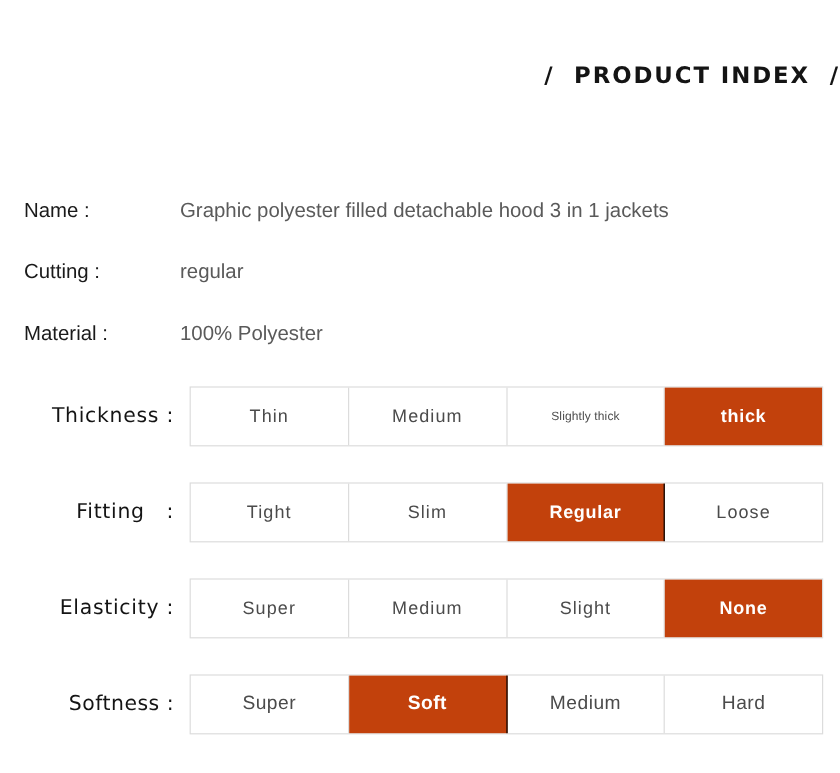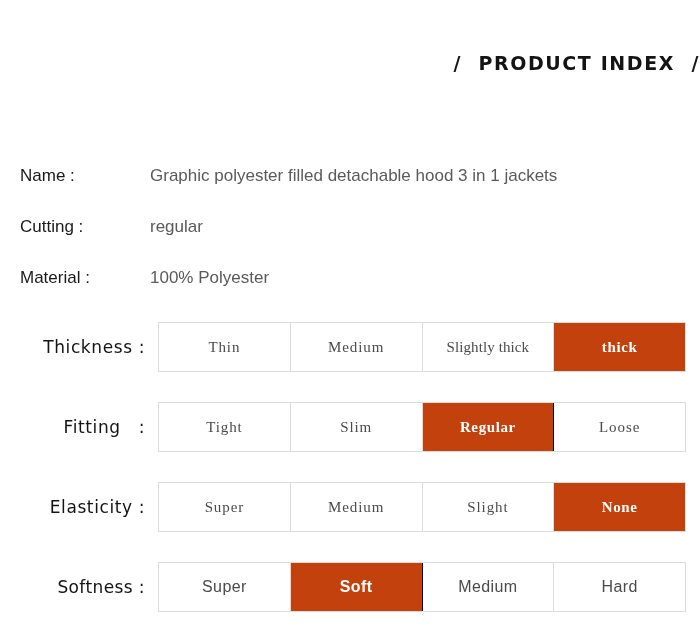--- a/index.html
+++ b/index.html
@@ -103,21 +103,21 @@
   }
   .attr-cell {
     flex: 1 1 0;
     min-width: 0;
     height: 100%;
     display: flex;
     align-items: center;
     justify-content: center;
     box-sizing: border-box;
     border-right: 1px solid #dcdcdc;
-    font-family: Liberation Serif, serif;
+    font-family: Liberation Sans, sans-serif;
     font-size: 15px;
     color: #4b4b4b;
     letter-spacing: 0.9px;
     white-space: nowrap;
     overflow: hidden;
   }
   .attr-cell:last-child {
     border-right: none;
   }
   .attr-cell.selected {
@@ -131,21 +131,21 @@
   .attr-row.plainface .attr-cell {
     font-family: "Liberation Sans", sans-serif;
     letter-spacing: 0.4px;
     font-size: 16px;
   }
   .attr-row.plainface .attr-label {
     letter-spacing: 0.4px;
   }
   
   .attr-cell.tight {
-    font-size: 15px;
+    font-size: 10px;
     letter-spacing: 0.1px;
   }
 </style>
 </head>
 <body>
 
 <div class="title-block">
   <span class="title">/  PRODUCT INDEX  /</span>
 </div>
 

